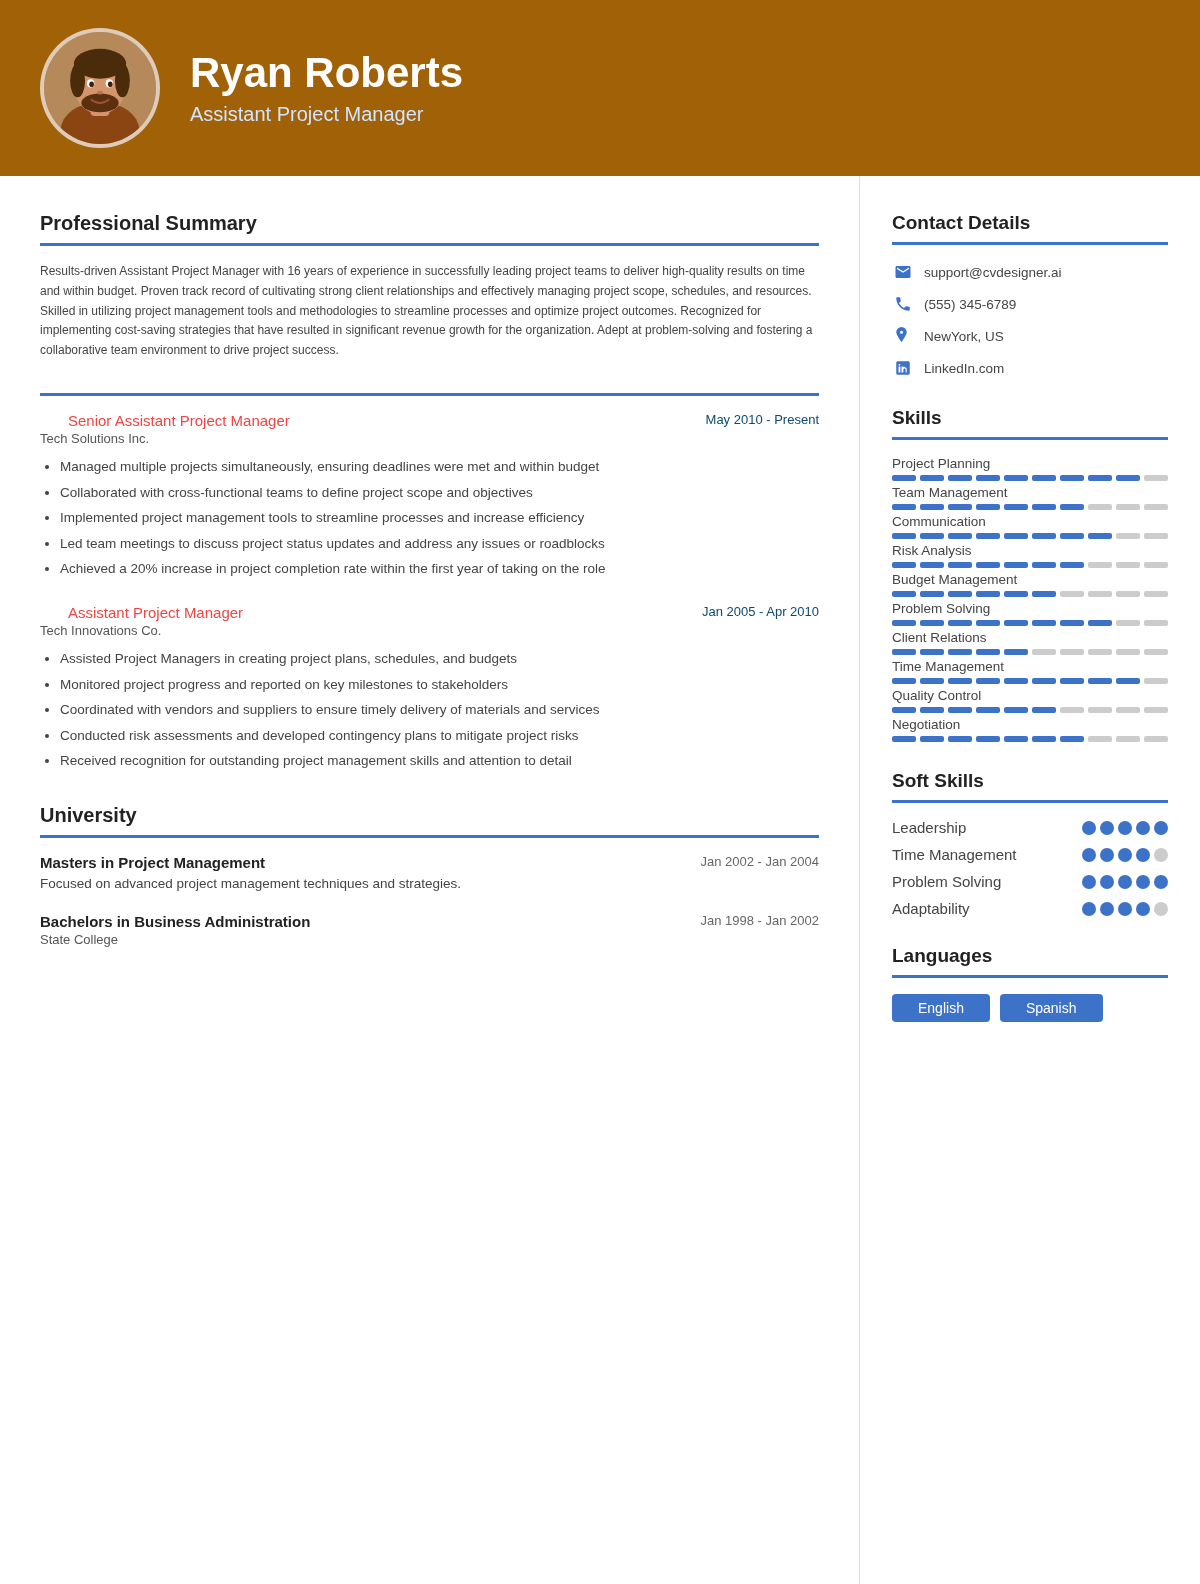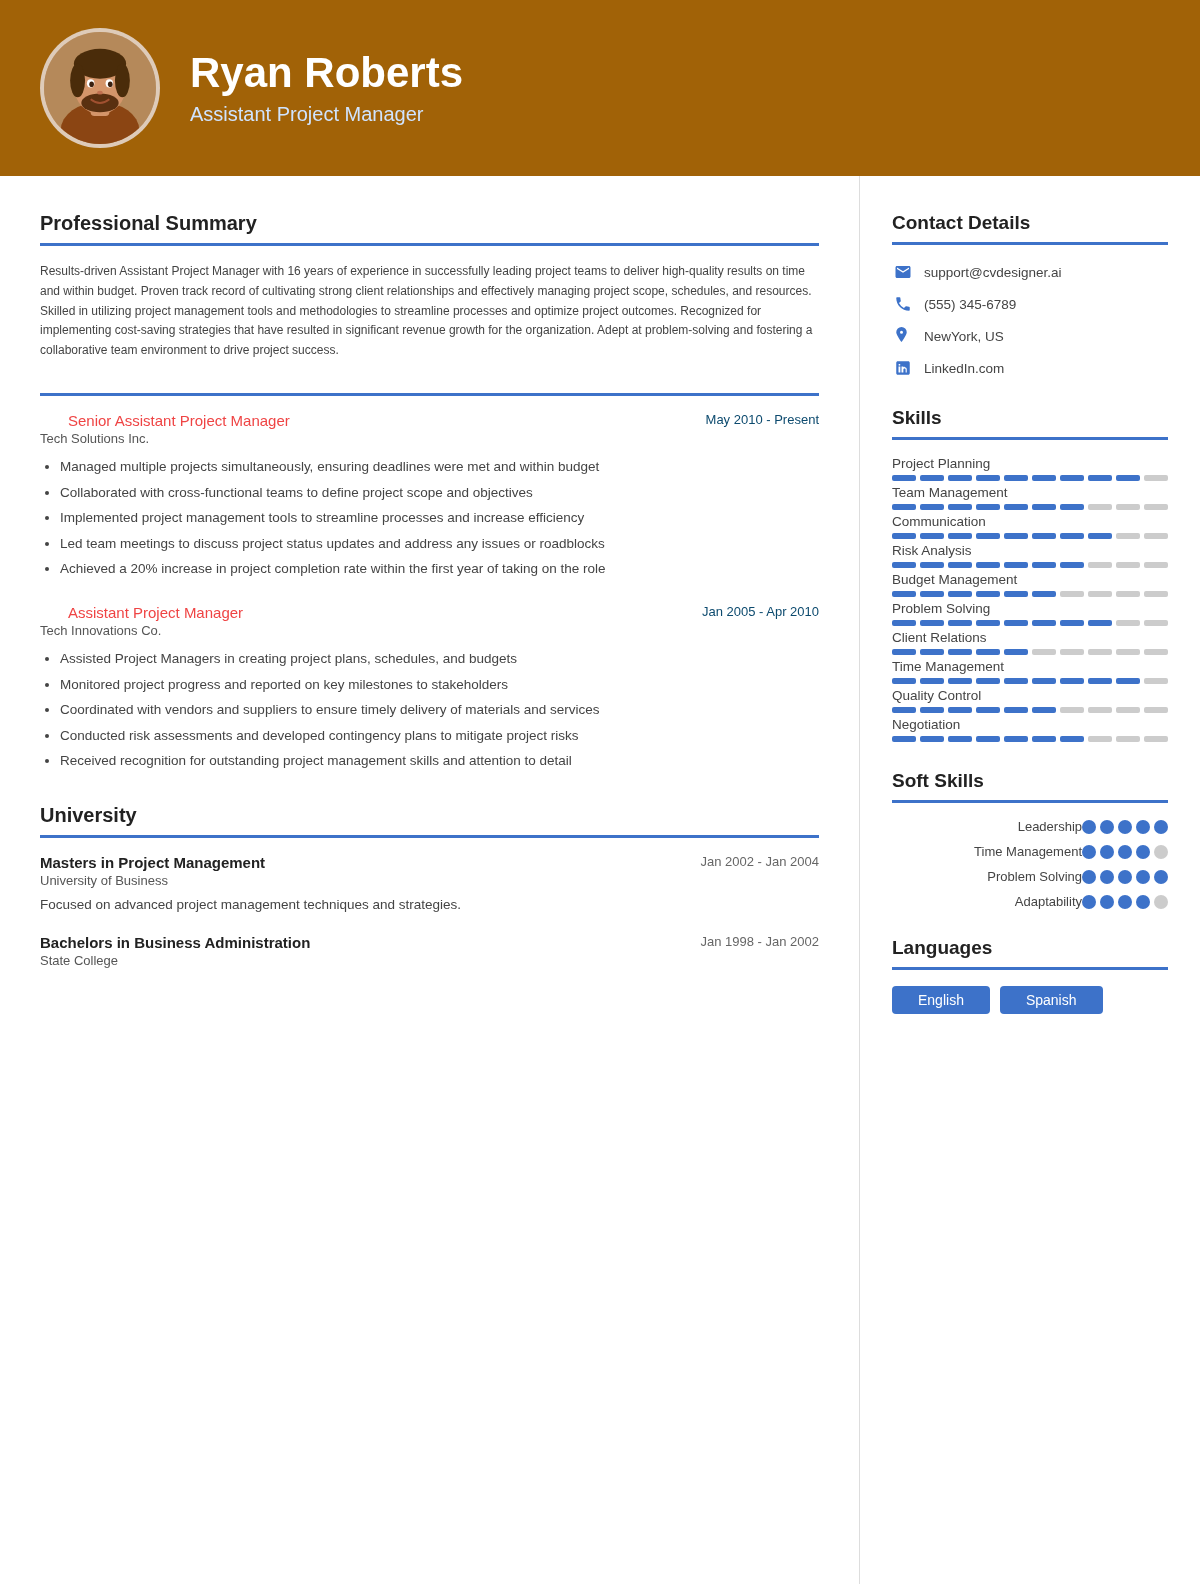--- a/index.html
+++ b/index.html
@@ -206,23 +206,22 @@
     }
     .skill-segment.filled { background: #3d72c9; }
     .skill-segment.empty { background: #ccc; }
 
     
     .soft-skill-item {
       display: flex;
       justify-content: space-between;
       align-items: center;
       margin-bottom: 10px;
-      font-size: 13px;
+      font-size: 15px;
       color: #444;
-      text-align: right;
     }
     .soft-skill-name { flex: 1; }
     .soft-skill-dots {
       display: flex;
       gap: 4px;
     }
     .dot {
       width: 14px;
       height: 14px;
       border-radius: 50%;
@@ -327,21 +326,20 @@
 
     <div class="edu-section">
       <div class="section-title">University</div>
       <div class="section-divider"></div>
 
       <div style="margin-bottom:18px;">
         <div class="edu-header">
           <div class="edu-degree">Masters in Project Management</div>
           <div class="edu-dates">Jan 2002 - Jan 2004</div>
         </div>
-        <div class="edu-school">University of Business</div>
         <div class="edu-desc">Focused on advanced project management techniques and strategies.</div>
       </div>
 
       <div>
         <div class="edu-header">
           <div class="edu-degree">Bachelors in Business Administration</div>
           <div class="edu-dates">Jan 1998 - Jan 2002</div>
         </div>
         <div class="edu-school">State College</div>
       </div>

